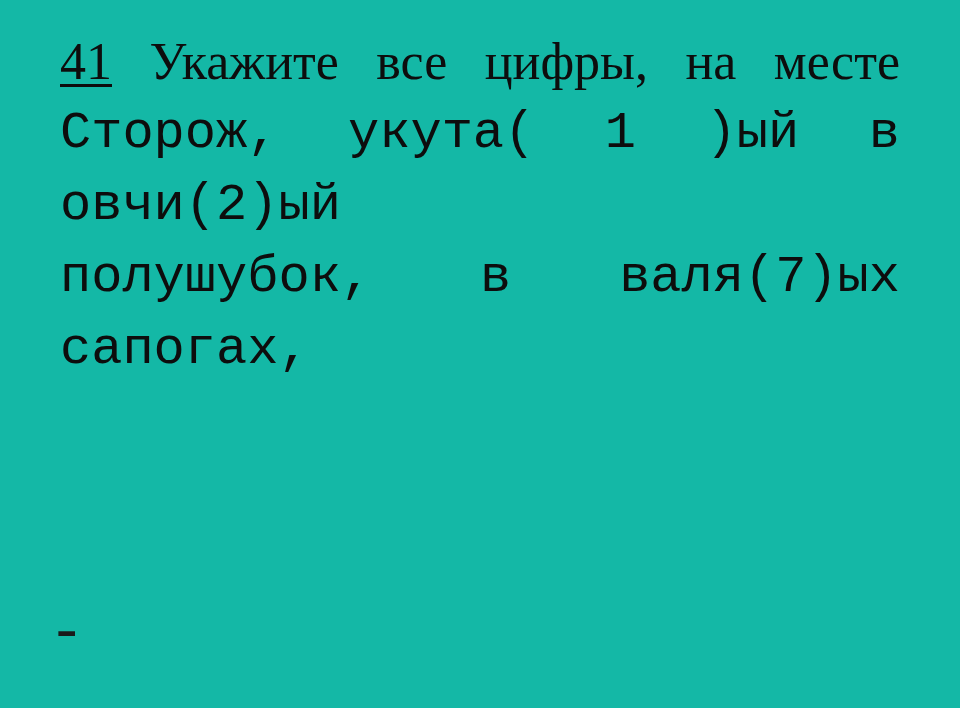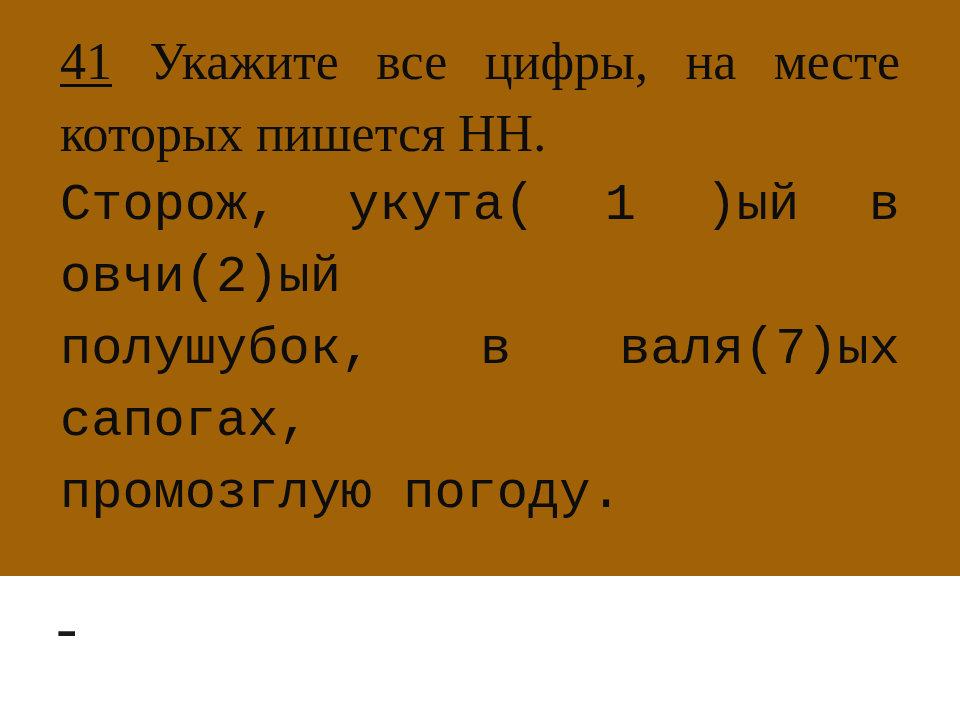--- a/index.html
+++ b/index.html
@@ -12,22 +12,22 @@
     background: #ffffff;
     position: relative;
     overflow: hidden;
     font-family: "Liberation Serif", serif;
     color: #0d0d0d;
   }
   .slide {
     position: absolute;
     left: 0; top: 0;
     width: 960px;
-    height: 576px;
-    background: #a16207;
+    height: 708px;
+    background: #14b8a6;
   }
   .textblock {
     position: absolute;
     left: 60px;
     top: 26px;
     width: 840px;
     font-size: 52px;
     line-height: 72px;
     letter-spacing: 0px;
   }
@@ -65,26 +65,24 @@
 </style>
 </head>
 <body>
 
 <div class="slide">
 
   <div class="textblock">
 
     <div class="para">
       <div class="line"><span class="qnum">41</span> <span>Укажите все цифры, на месте</span></div>
-      <div class="line lastline">которых пишется НН.</div>
     </div>
 
     <div class="para">
       <div class="line">Сторож, укута( 1 )ый в овчи(2)ый</div>
       <div class="line">полушубок, в валя(7)ых сапогах,</div>
-      <div class="line lastline">промозглую погоду.</div>
     </div>
 
   </div>
 
   <div class="dash-mark">-</div>
 
 </div>
 
 </body></html>

